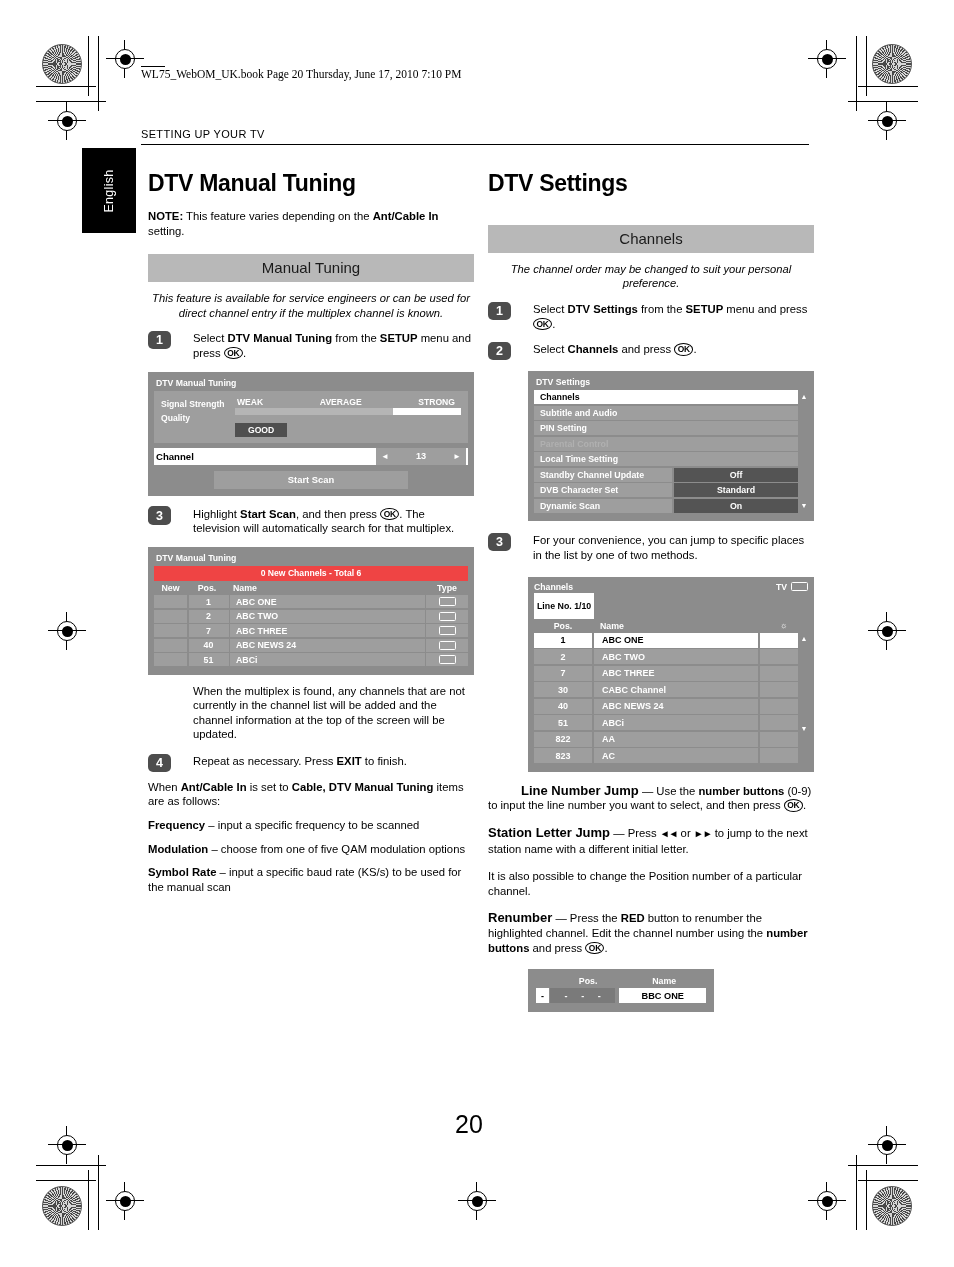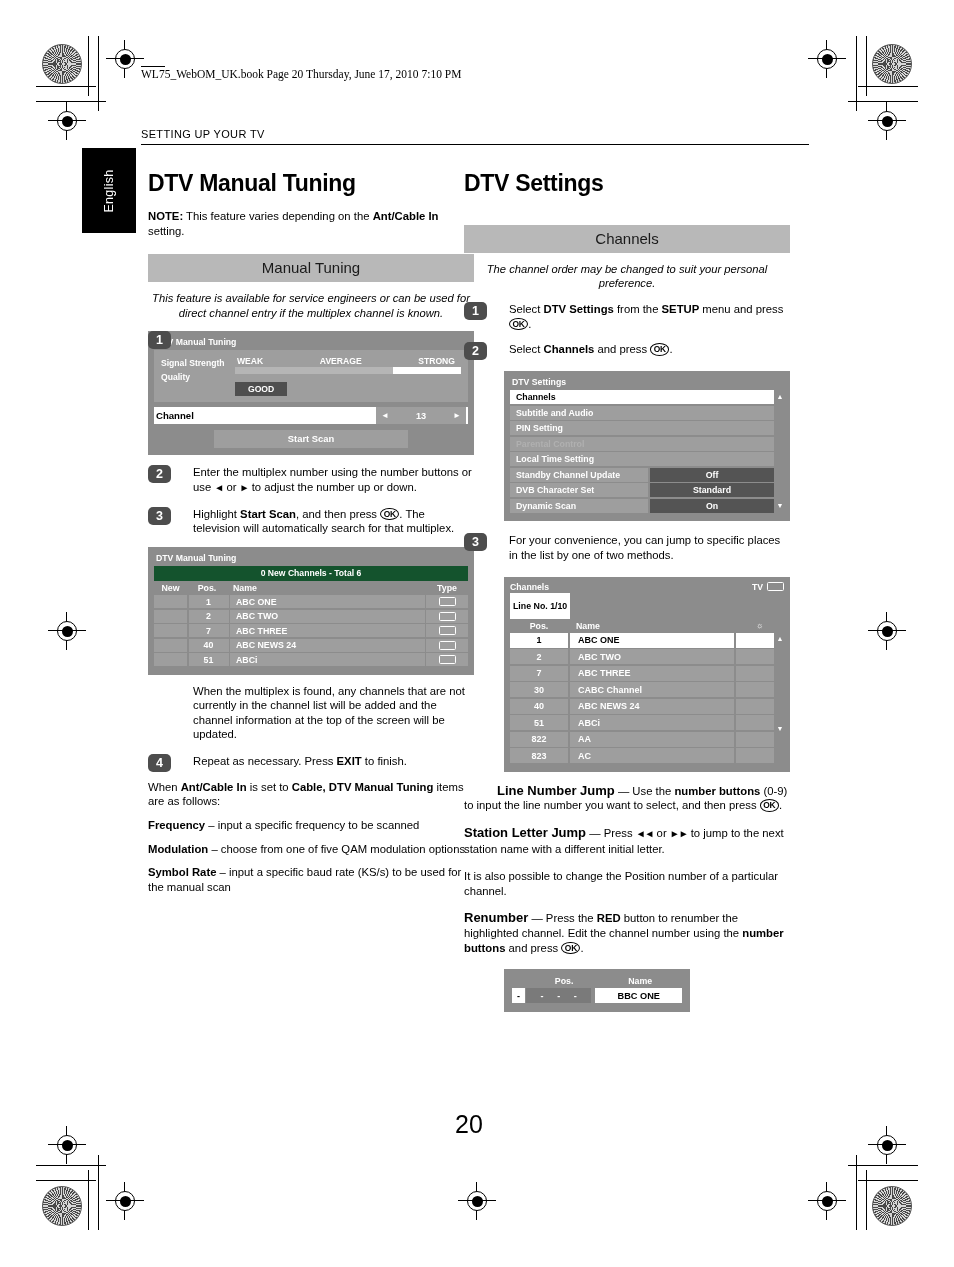--- a/index.html
+++ b/index.html
@@ -63,21 +63,21 @@
     position: absolute; left: 141px; top: 128px;
     font-size: 11px; letter-spacing: .35px; color: #000;
   }
   .head-rule {
     position: absolute; left: 141px; top: 144px; width: 668px; height: 1.4px; background: #000;
   }
 
   
   .col { position: absolute; top: 170px; width: 326px; }
   .col-left  { left: 148px; }
-  .col-right { left: 464px; }
+  .col-right { left: 488px; }
 
   h1.title {
     font-size: 23px; font-weight: bold; letter-spacing: -.3px;
     color: #000; margin-bottom: 12px;
   }
   .para {
     font-size: 11.3px; line-height: 14.6px; color: #000; margin-bottom: 9px;
   }
   .para b { font-weight: bold; }
 
@@ -140,21 +140,21 @@
     font-size: 9.2px;
   }
   .mt-channel .cval .tri { font-size: 8px; }
   .mt-scan {
     background: #9e9e9e; color: #fff; font-size: 9.4px; font-weight: bold;
     text-align: center; padding: 3px 0 4px; margin: 6px 60px 0;
   }
 
   
   .fc-total {
-    background: #14532d; color: #fff; font-size: 8.6px; font-weight: bold;
+    background: #ef4444; color: #fff; font-size: 8.6px; font-weight: bold;
     text-align: center; padding: 2px 0 3px; margin-bottom: 2px;
   }
   .fc-head { display: flex; font-size: 8.8px; font-weight: bold; padding: 0 0 2px; }
   .fc-head .c-new { width: 33px; text-align: center; }
   .fc-head .c-pos { width: 40px; text-align: center; }
   .fc-head .c-nam { flex: 1; padding-left: 6px; }
   .fc-head .c-typ { width: 42px; text-align: center; }
   .fc-row { display: flex; font-size: 8.8px; font-weight: bold; margin-bottom: 1.5px; }
   .fc-row > div { background: #9e9e9e; height: 13px; display: flex; align-items: center; }
   .fc-row .c-new { width: 33px; margin-right: 1.5px; }
@@ -306,20 +306,21 @@
     <div class="para">
       <b>NOTE:</b><span> This feature varies depending on the </span><b>Ant/Cable In</b><span> setting.</span>
     </div>
 
     <div class="band">Manual Tuning</div>
 
     <div class="intro-italic">This feature is available for service engineers or can be used for direct channel entry if the multiplex channel is known.</div>
 
     <div class="step">
       <div class="step-num">1</div>
+      <div class="step-txt">Select <b>DTV Manual Tuning</b> from the <b>SETUP</b> menu and press <span class="ok">OK</span>.</div>
     </div>
 
     <div class="tv" style="margin:6px 0 10px;">
       <div class="tv-title">DTV Manual Tuning</div>
       <div class="mt-box">
         <div class="mt-grid">
           <div class="mt-labels">
             <div>Signal Strength</div>
             <div>Quality</div>
           </div>
@@ -344,21 +345,20 @@
           <span class="tri">◄</span>
           <span>13</span>
           <span class="tri">►</span>
         </div>
       </div>
       <div class="mt-scan">Start Scan</div>
     </div>
 
     <div class="step">
       <div class="step-num">2</div>
-      <div class="step-txt">Enter the multiplex number using the number buttons or use <span class="arr">◄</span> or <span class="arr">►</span> to adjust the number up or down.</div>
     </div>
 
     <div class="step">
       <div class="step-num">3</div>
       <div class="step-txt">Highlight <b>Start Scan</b>, and then press <span class="ok">OK</span>. The television will automatically search for that multiplex.</div>
     </div>
 
     <div class="tv" style="margin:8px 0 9px;">
       <div class="tv-title">DTV Manual Tuning</div>
       <div class="fc-total">0 New Channels - Total 6</div>

